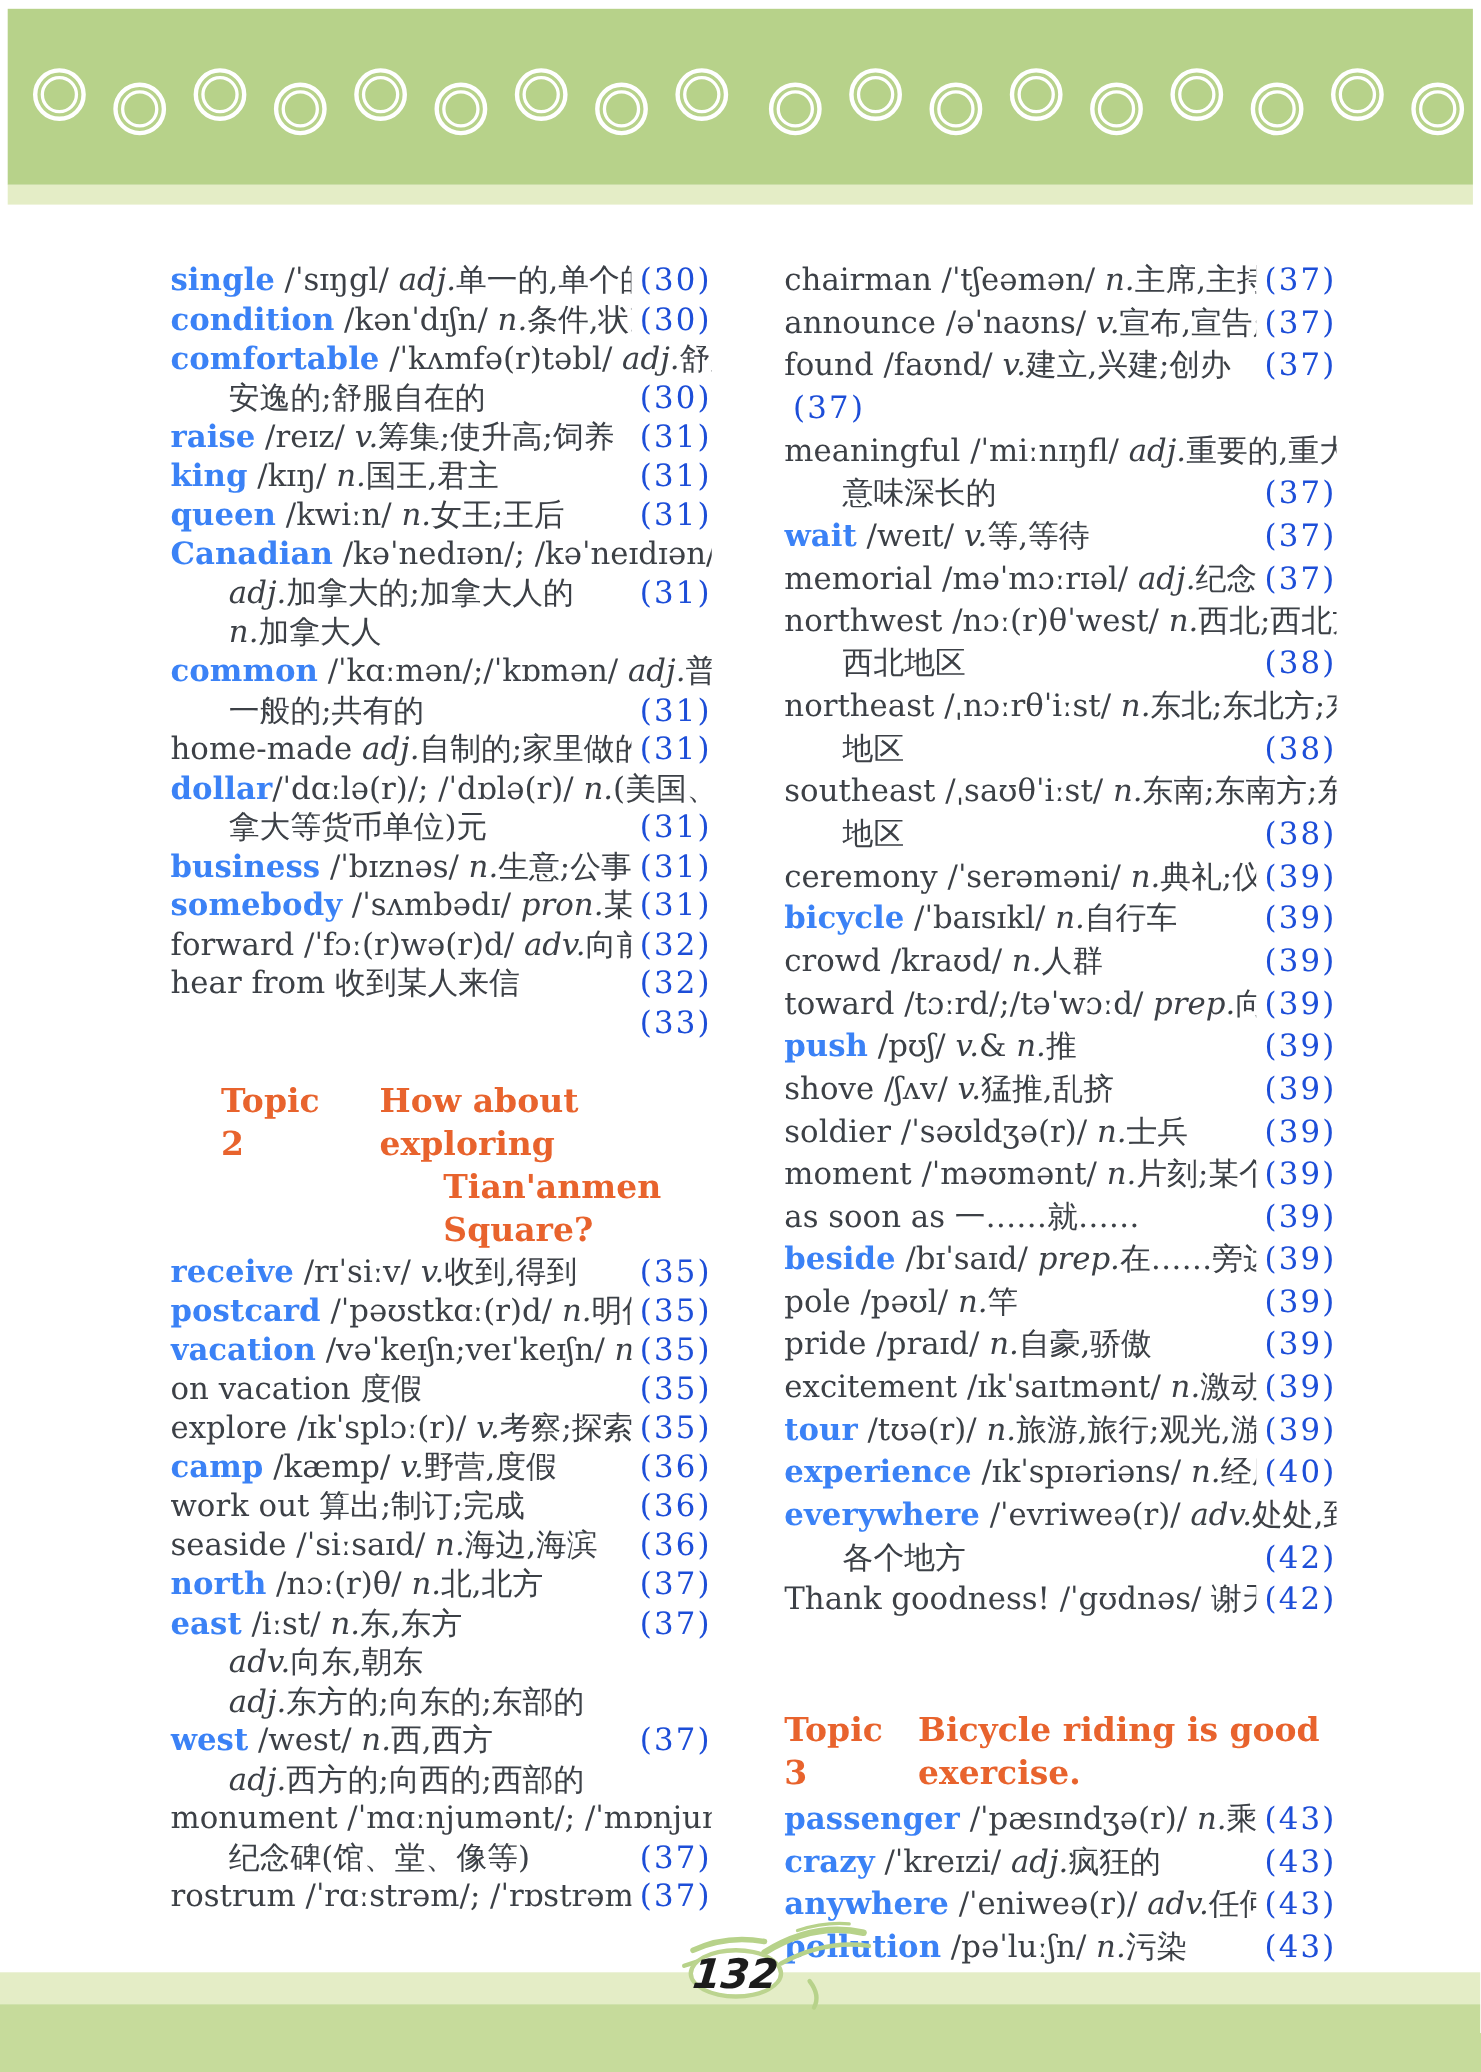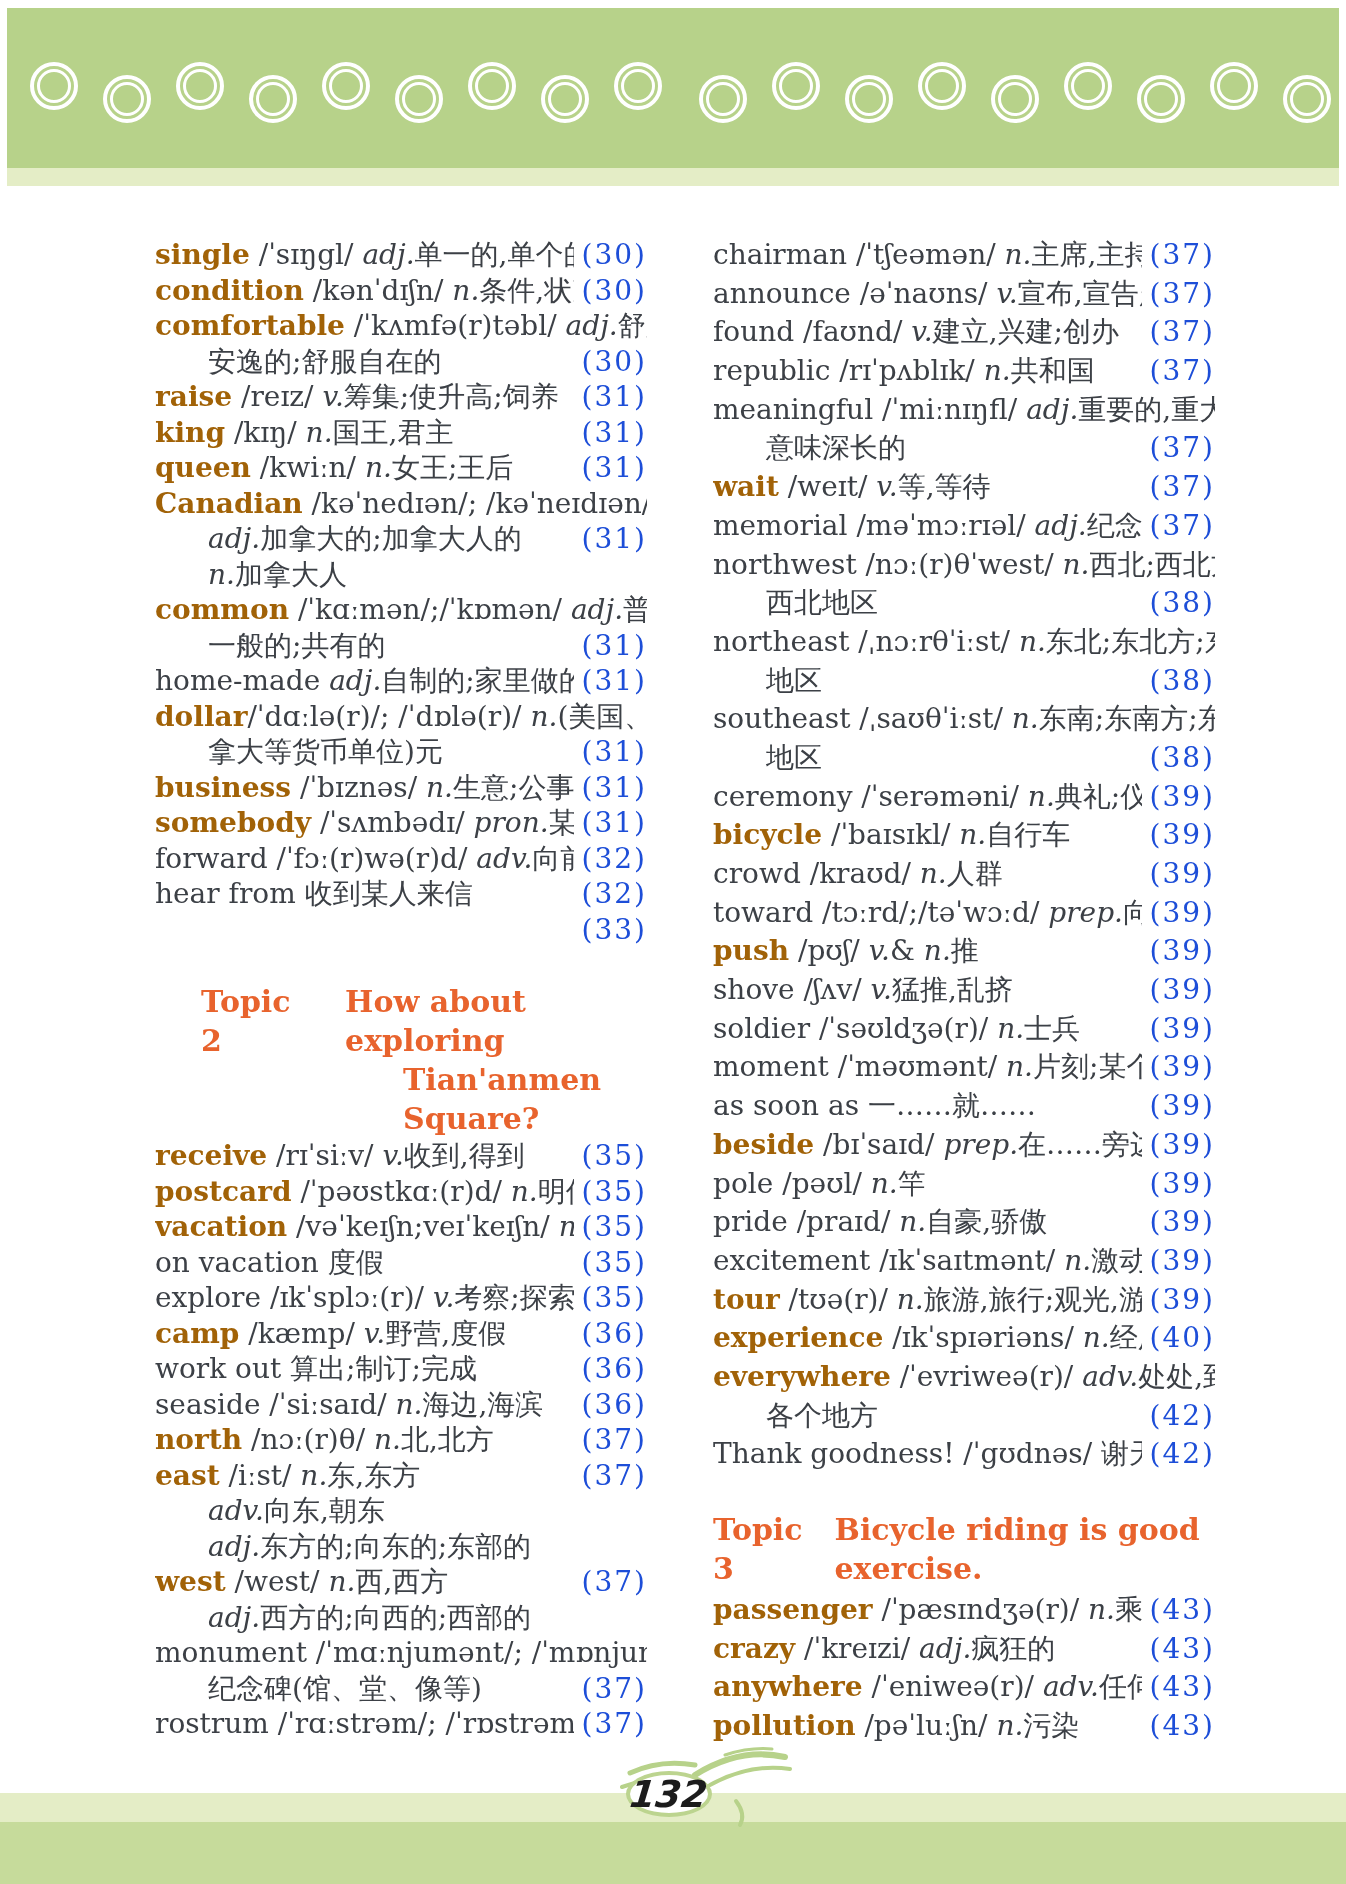--- a/index.html
+++ b/index.html
@@ -33,30 +33,30 @@
   .col-left {left:155px;top:237px;width:492px;}
   .col-right{left:713px;top:236px;width:502px;}
   .col-left  .vline{height:35.5px;line-height:35.5px;}
   .col-right .vline{height:38.7px;line-height:38.7px;}
   .vline{
     display:flex;justify-content:space-between;align-items:baseline;
     white-space:nowrap;
   }
   .vline .line-text{overflow:hidden;}
   .vline.ind .line-text{padding-left:53px;}
-  .seg-b{font-weight:bold;color:#a16207;}
+  .seg-b{font-weight:bold;color:#3b82f6;}
   .seg-i{font-style:italic;}
   .line-page{flex-shrink:0;margin-left:8px;letter-spacing:2px;color:#1d4ed8;}
   
   .topic{color:#e8632d;font-weight:bold;font-size:30px;}
   .topic .topic-row{display:flex;gap:32px;line-height:39px;}
   .th-left{margin-top:35px;}
   .th-left .topic-row.r1{padding-left:46px;gap:40px;}
   .th-left .topic-row.r2{padding-left:248px;}
-  .th-right{margin-top:36px;margin-bottom:3px;}
+  .th-right{margin-top:80px;margin-bottom:3px;}
   
   .footer-strip{position:absolute;left:0;right:0;top:1793px;height:29px;background:#e4edc6;}
   .footer-band{position:absolute;left:0;right:0;top:1822px;height:62px;background:#c6db9b;}
   .page-badge{
     position:absolute;left:626px;top:1771px;width:86px;height:46px;
     background:#ffffff;border:4px solid #bcd48f;border-radius:50%;
     box-sizing:border-box;
     display:flex;align-items:center;justify-content:center;
   }
   .page-badge .num{
@@ -250,21 +250,20 @@
       </div>
       <div class="vline">
         <span class="line-text"><span class="seg-r">announce /əˈnaʊns/ </span><span class="seg-i">v.</span><span class="seg-r">宣布,宣告;通知</span></span>
         <span class="line-page">(37)</span>
       </div>
       <div class="vline">
         <span class="line-text"><span class="seg-r">found /faʊnd/ </span><span class="seg-i">v.</span><span class="seg-r">建立,兴建;创办</span></span>
         <span class="line-page">(37)</span>
       </div>
       <div class="vline">
-        <span class="line-text"><span class="seg-r">republic /rɪˈpʌblɪk/ </span><span class="seg-i">n.</span><span class="seg-r">共和国</span></span>
         <span class="line-page">(37)</span>
       </div>
       <div class="vline">
         <span class="line-text"><span class="seg-r">meaningful /ˈmiːnɪŋfl/ </span><span class="seg-i">adj.</span><span class="seg-r">重要的,重大的;</span></span>
       </div>
       <div class="vline ind">
         <span class="line-text"><span class="seg-r">意味深长的</span></span>
         <span class="line-page">(37)</span>
       </div>
       <div class="vline">

